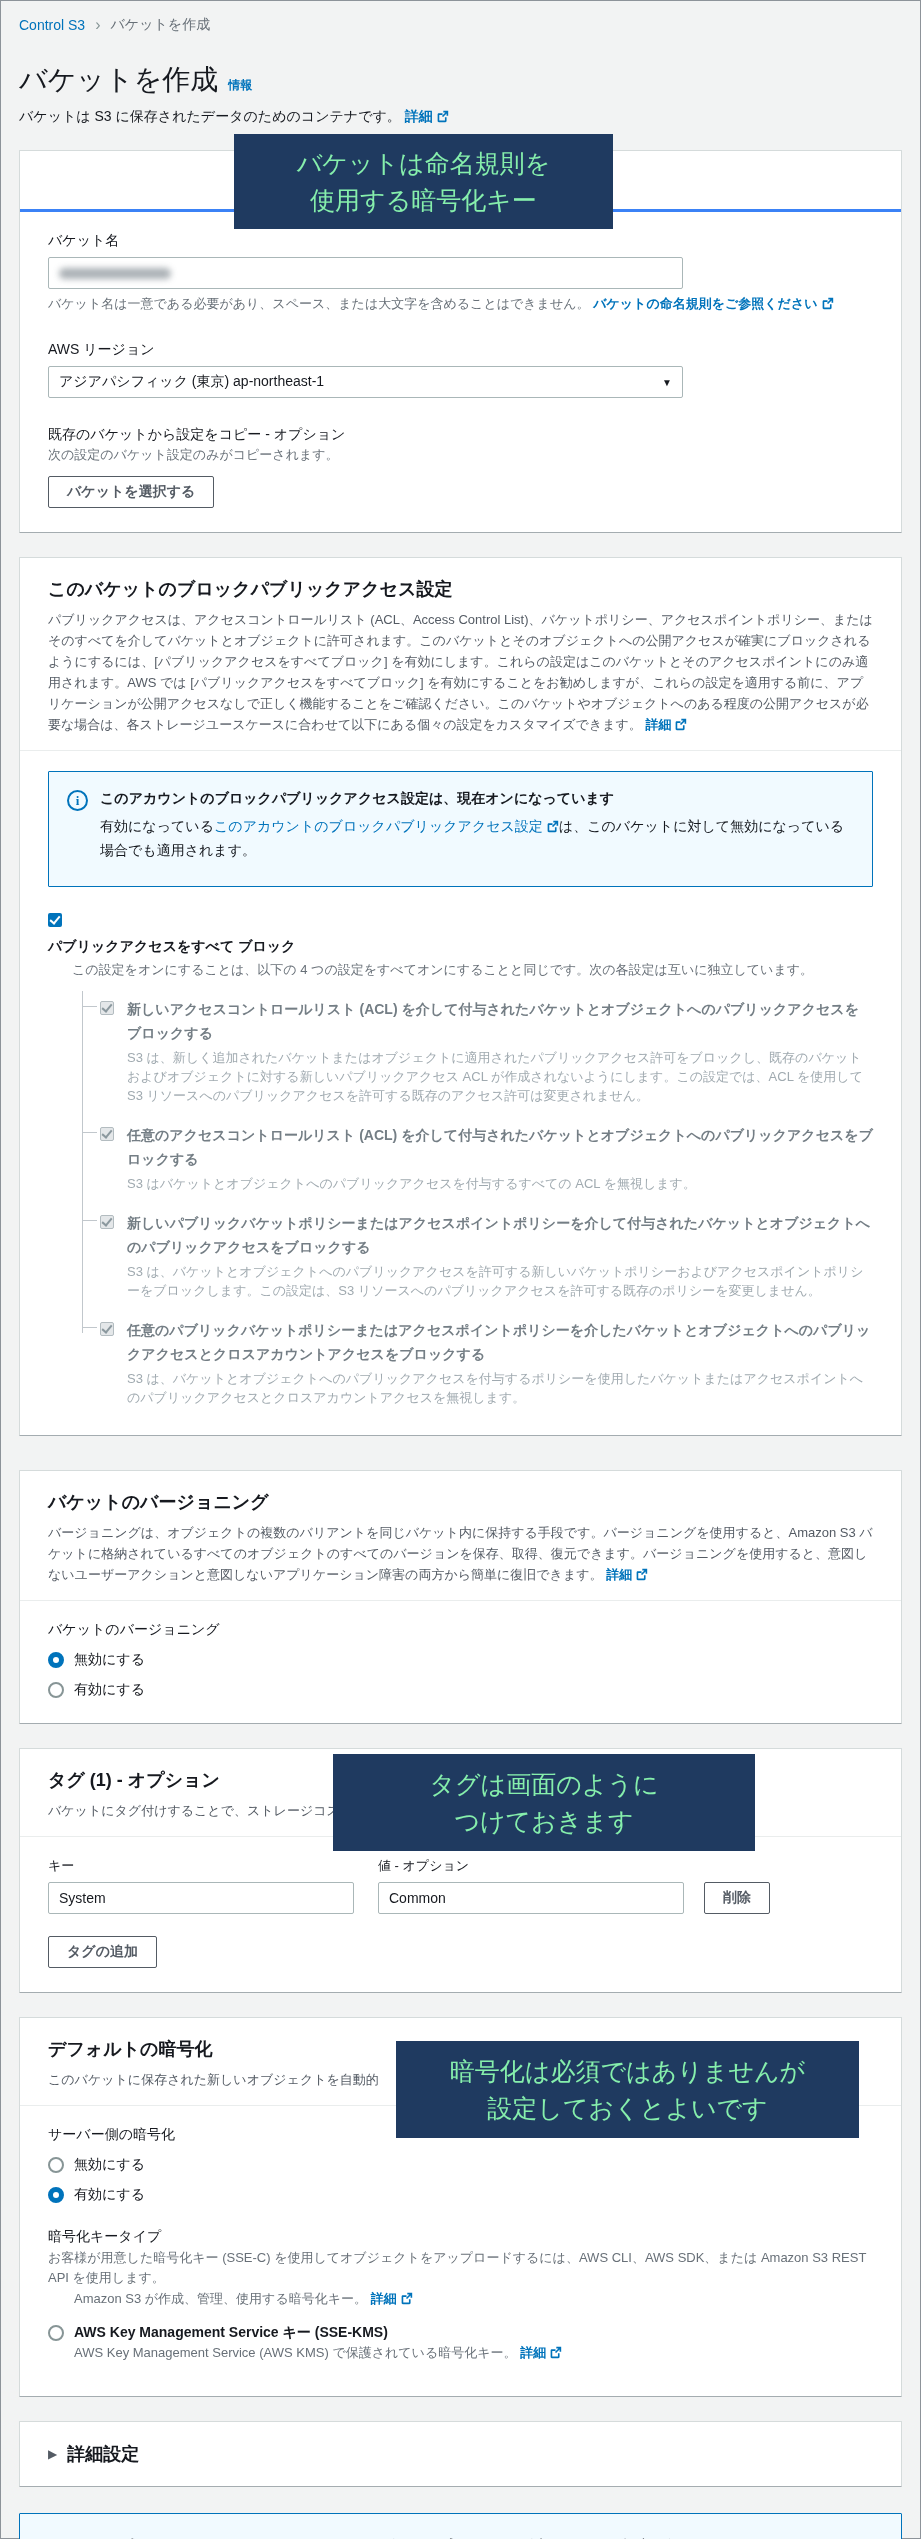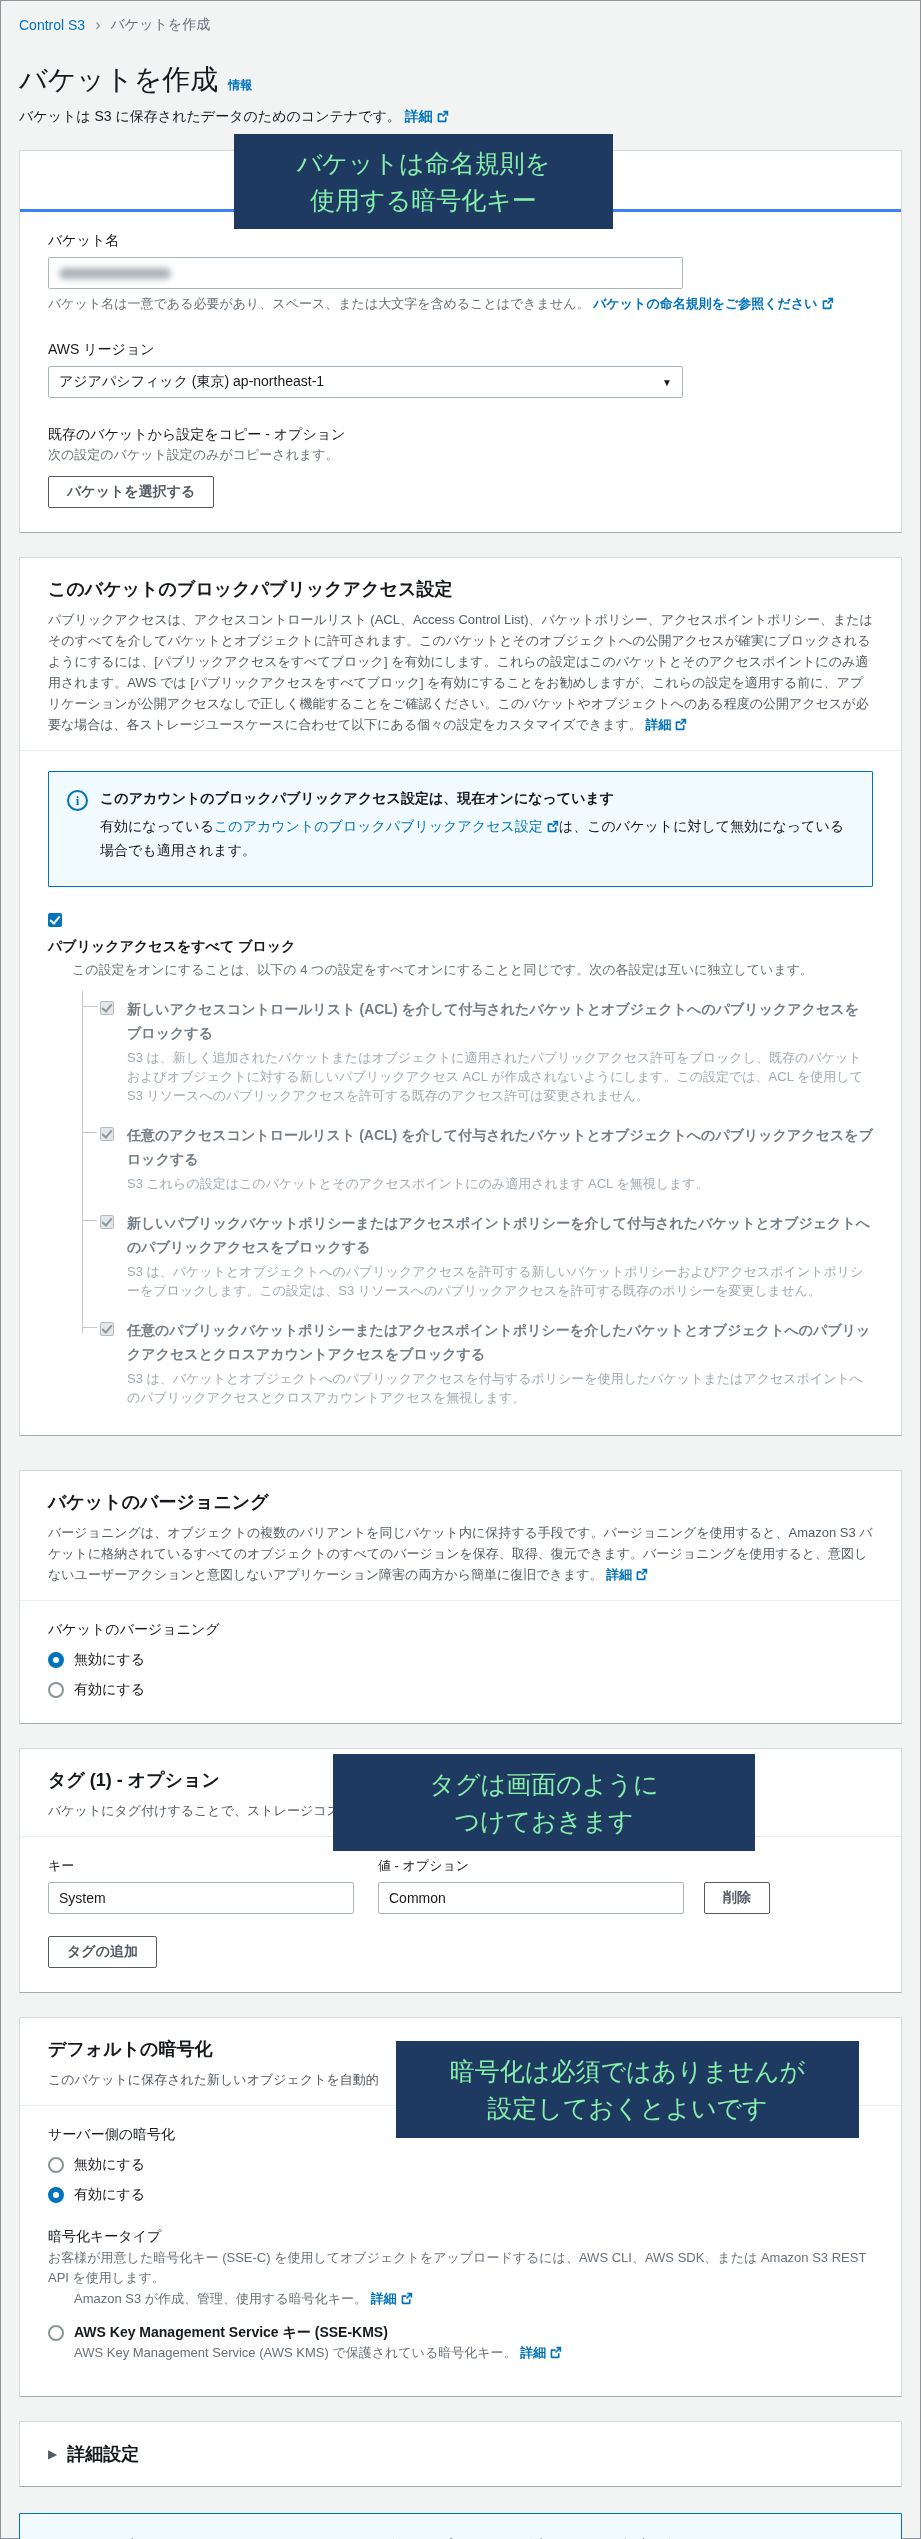--- a/index.html
+++ b/index.html
@@ -238,21 +238,21 @@
 
       <div class="bpa-subs">
         <div class="sub-item">
           <span class="cb disabled"></span>
           <div class="sub-label">新しいアクセスコントロールリスト (ACL) を介して付与されたバケットとオブジェクトへのパブリックアクセスをブロックする</div>
           <div class="sub-desc">S3 は、新しく追加されたバケットまたはオブジェクトに適用されたパブリックアクセス許可をブロックし、既存のバケットおよびオブジェクトに対する新しいパブリックアクセス ACL が作成されないようにします。この設定では、ACL を使用して S3 リソースへのパブリックアクセスを許可する既存のアクセス許可は変更されません。</div>
         </div>
         <div class="sub-item">
           <span class="cb disabled"></span>
           <div class="sub-label">任意のアクセスコントロールリスト (ACL) を介して付与されたバケットとオブジェクトへのパブリックアクセスをブロックする</div>
-          <div class="sub-desc">S3 これらの設定はこのバケットとそのアクセスポイントにのみ適用されます ACL を無視します。</div>
+          <div class="sub-desc">S3 はバケットとオブジェクトへのパブリックアクセスを付与するすべての ACL を無視します。</div>
         </div>
         <div class="sub-item">
           <span class="cb disabled"></span>
           <div class="sub-label">新しいパブリックバケットポリシーまたはアクセスポイントポリシーを介して付与されたバケットとオブジェクトへのパブリックアクセスをブロックする</div>
           <div class="sub-desc">S3 は、バケットとオブジェクトへのパブリックアクセスを許可する新しいバケットポリシーおよびアクセスポイントポリシーをブロックします。この設定は、S3 リソースへのパブリックアクセスを許可する既存のポリシーを変更しません。</div>
         </div>
         <div class="sub-item">
           <span class="cb disabled"></span>
           <div class="sub-label">任意のパブリックバケットポリシーまたはアクセスポイントポリシーを介したバケットとオブジェクトへのパブリックアクセスとクロスアカウントアクセスをブロックする</div>
           <div class="sub-desc">S3 は、バケットとオブジェクトへのパブリックアクセスを付与するポリシーを使用したバケットまたはアクセスポイントへのパブリックアクセスとクロスアカウントアクセスを無視します。</div>

